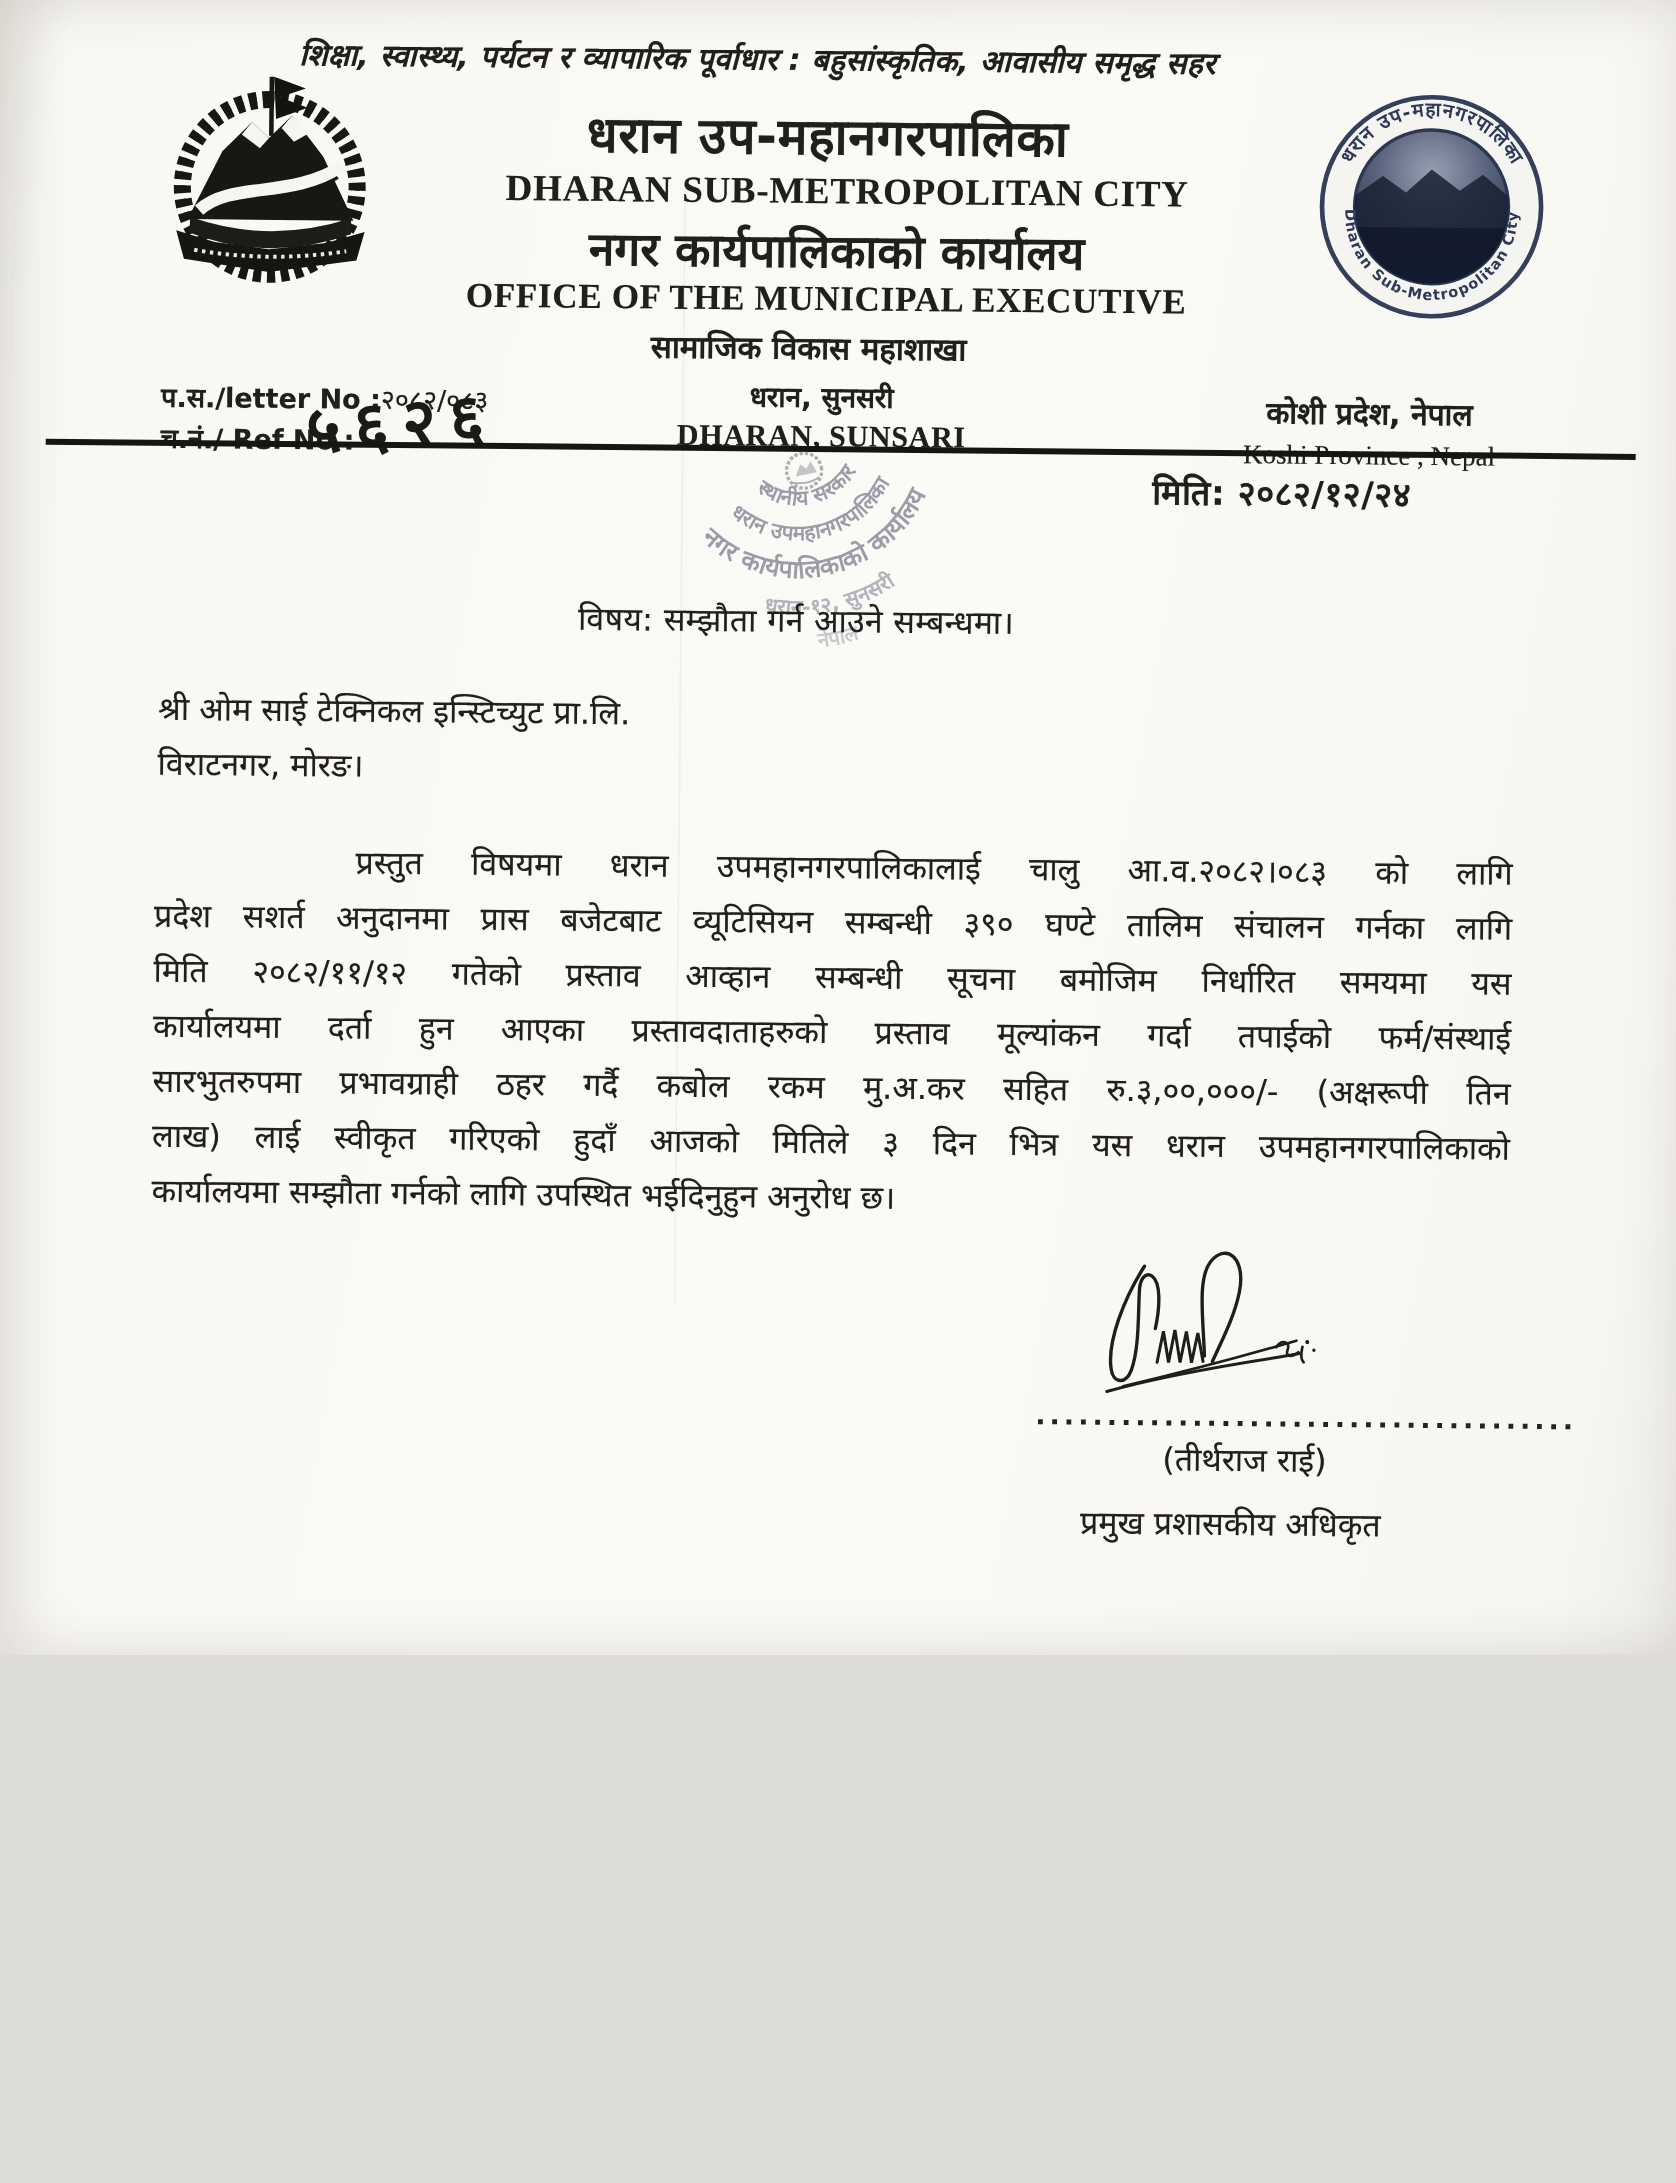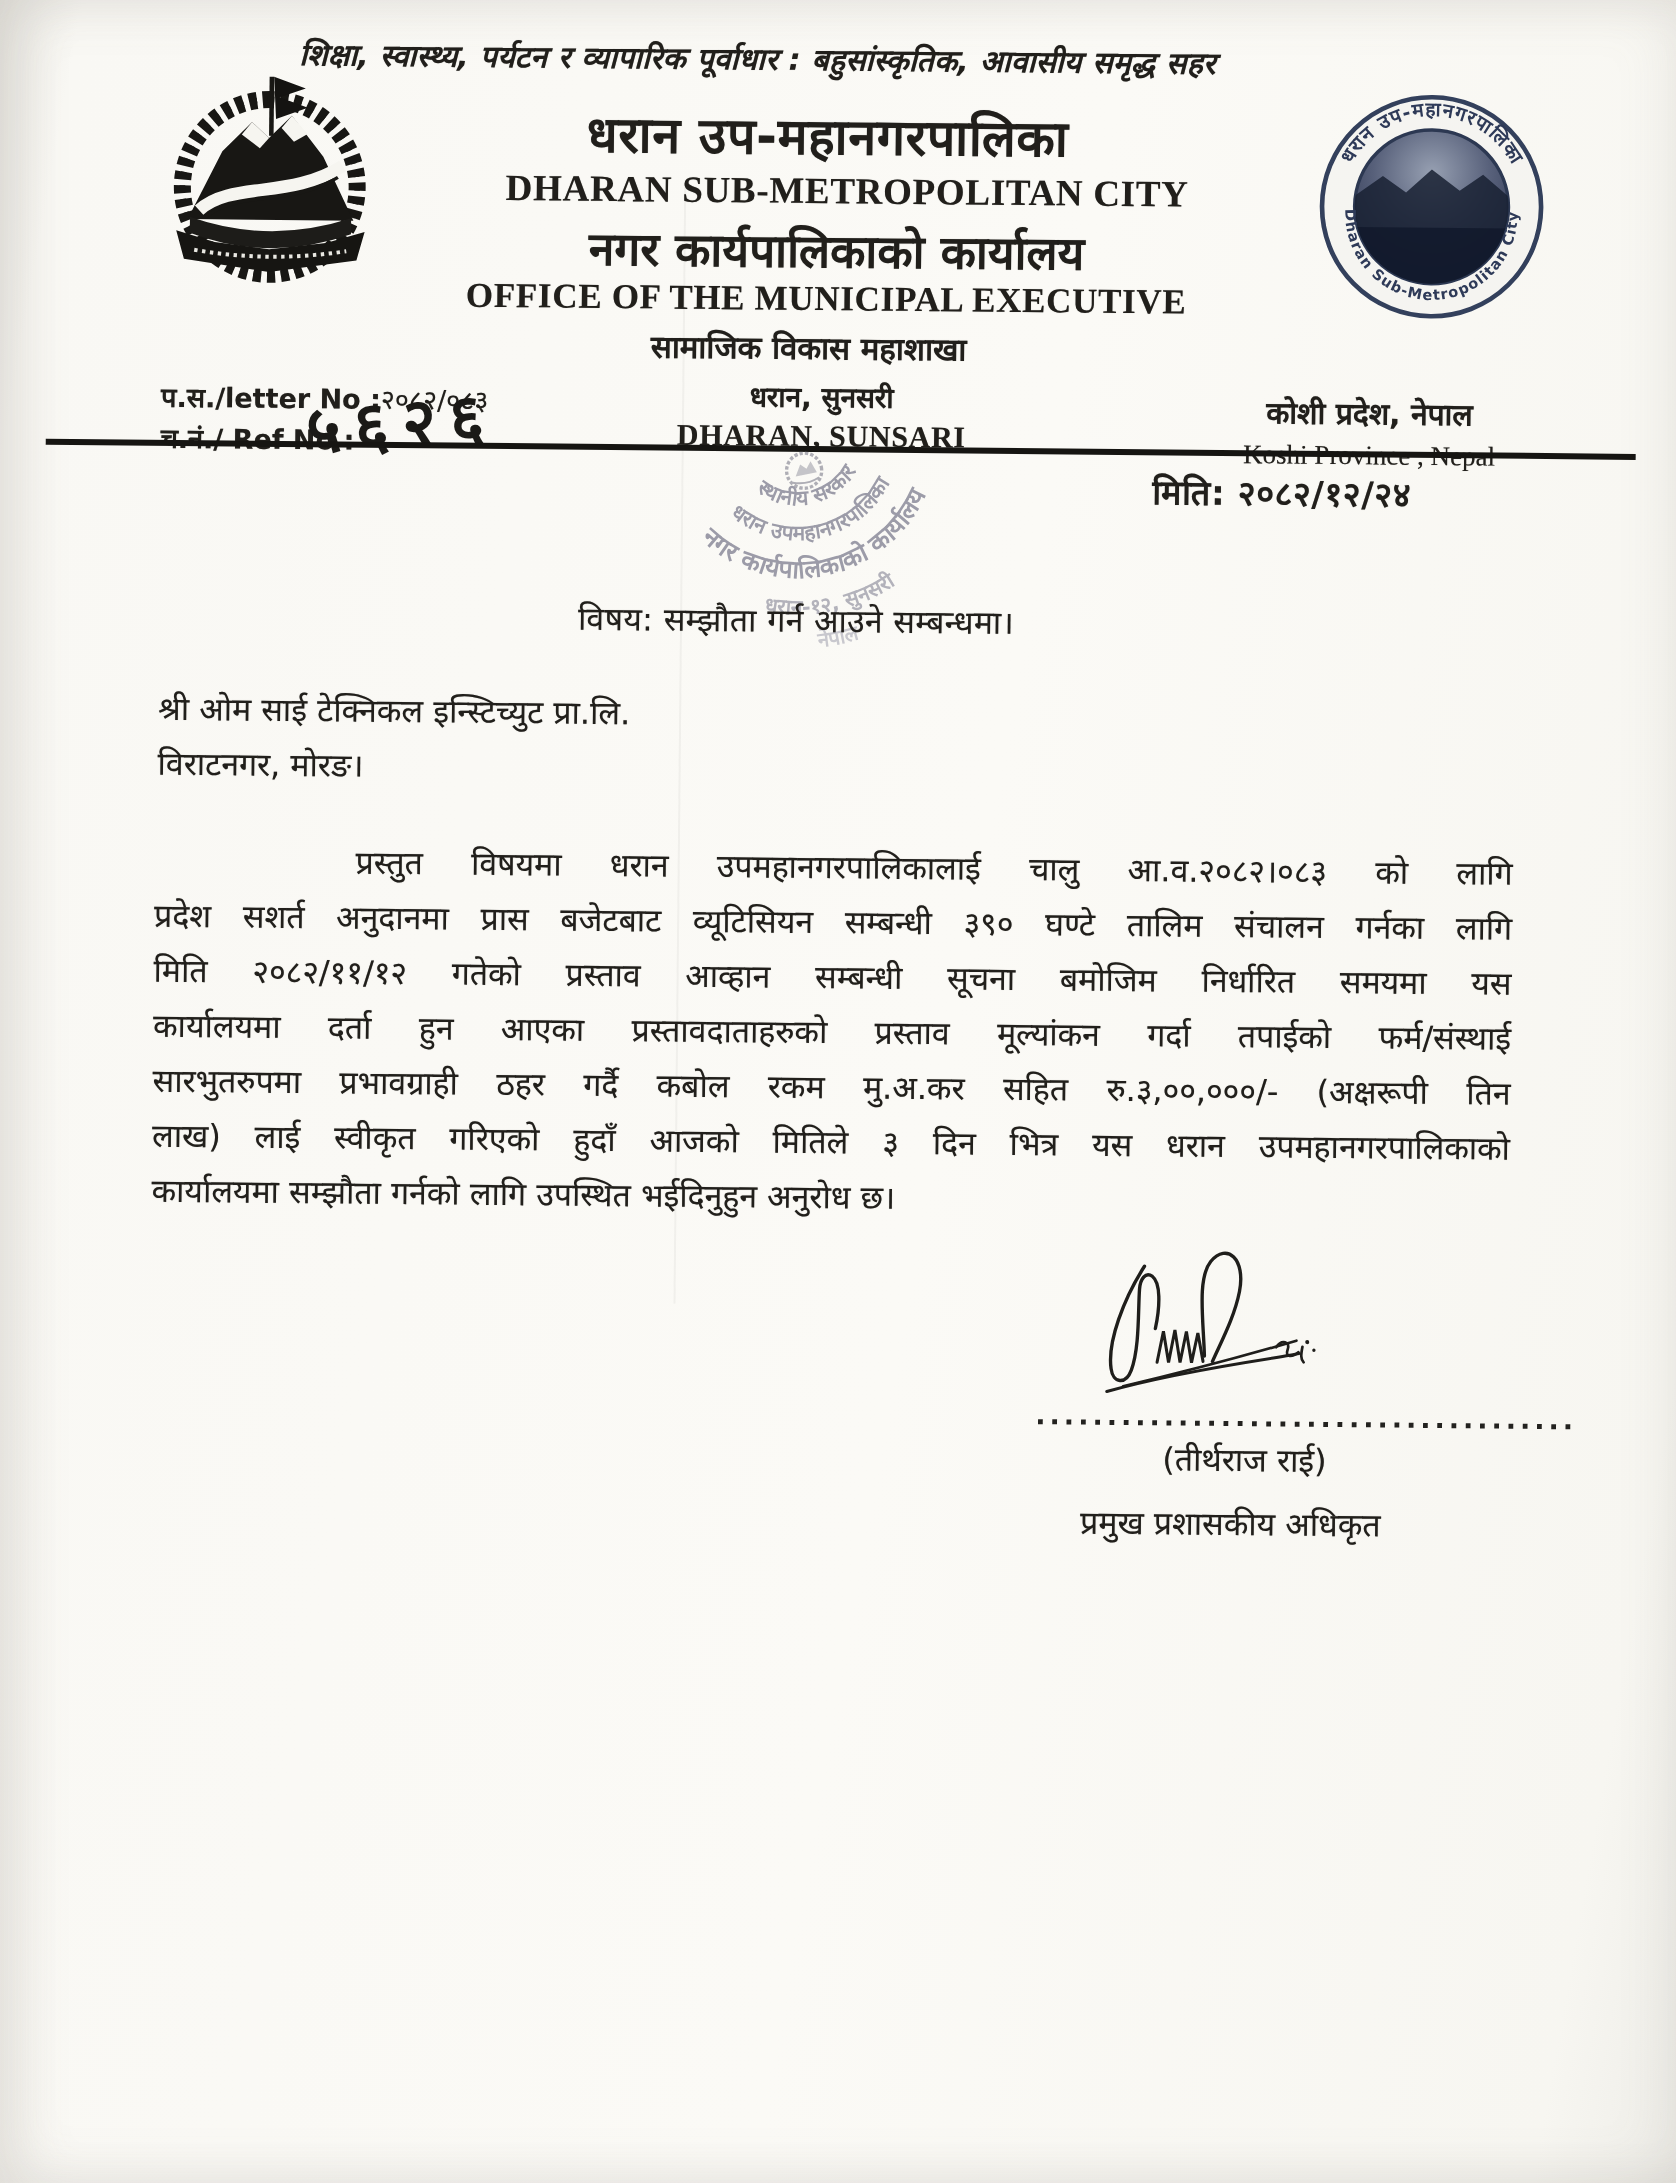--- a/index.html
+++ b/index.html
@@ -1,17 +1,17 @@
 <!DOCTYPE html>
 <html style="font-size:10.8px"><head>
 <meta charset="utf-8">
 <style>
   html,body{margin:0;padding:0;background:#dddbd5;}
   .sheet{
-    position:relative;width:1676px;height:2183px;overflow:hidden;
+    position:relative;width:1676px;height:1655px;overflow:hidden;
     background:linear-gradient(100deg,#edecE7 0%,#f9f8f4 4%,#fbfaf6 55%,#f7f6f1 93%,#eeede8 100%);
     box-shadow:inset 0 0 61px rgba(120,115,105,.14), inset 30px 0 47px rgba(120,115,105,.09);
     font-family:"DejaVu Sans",sans-serif;color:#211f1b;
   }
   .tilt{position:absolute;inset:0;transform:rotate(.55deg);transform-origin:811px 419px;}
   .abs{position:absolute;}
   .serif{font-family:"Liberation Serif","DejaVu Serif",serif;}
   .b{font-weight:bold;}
   .ctr{text-align:center;}
   .soft{text-shadow:0 0 0.7px rgba(25,25,20,.45);}

